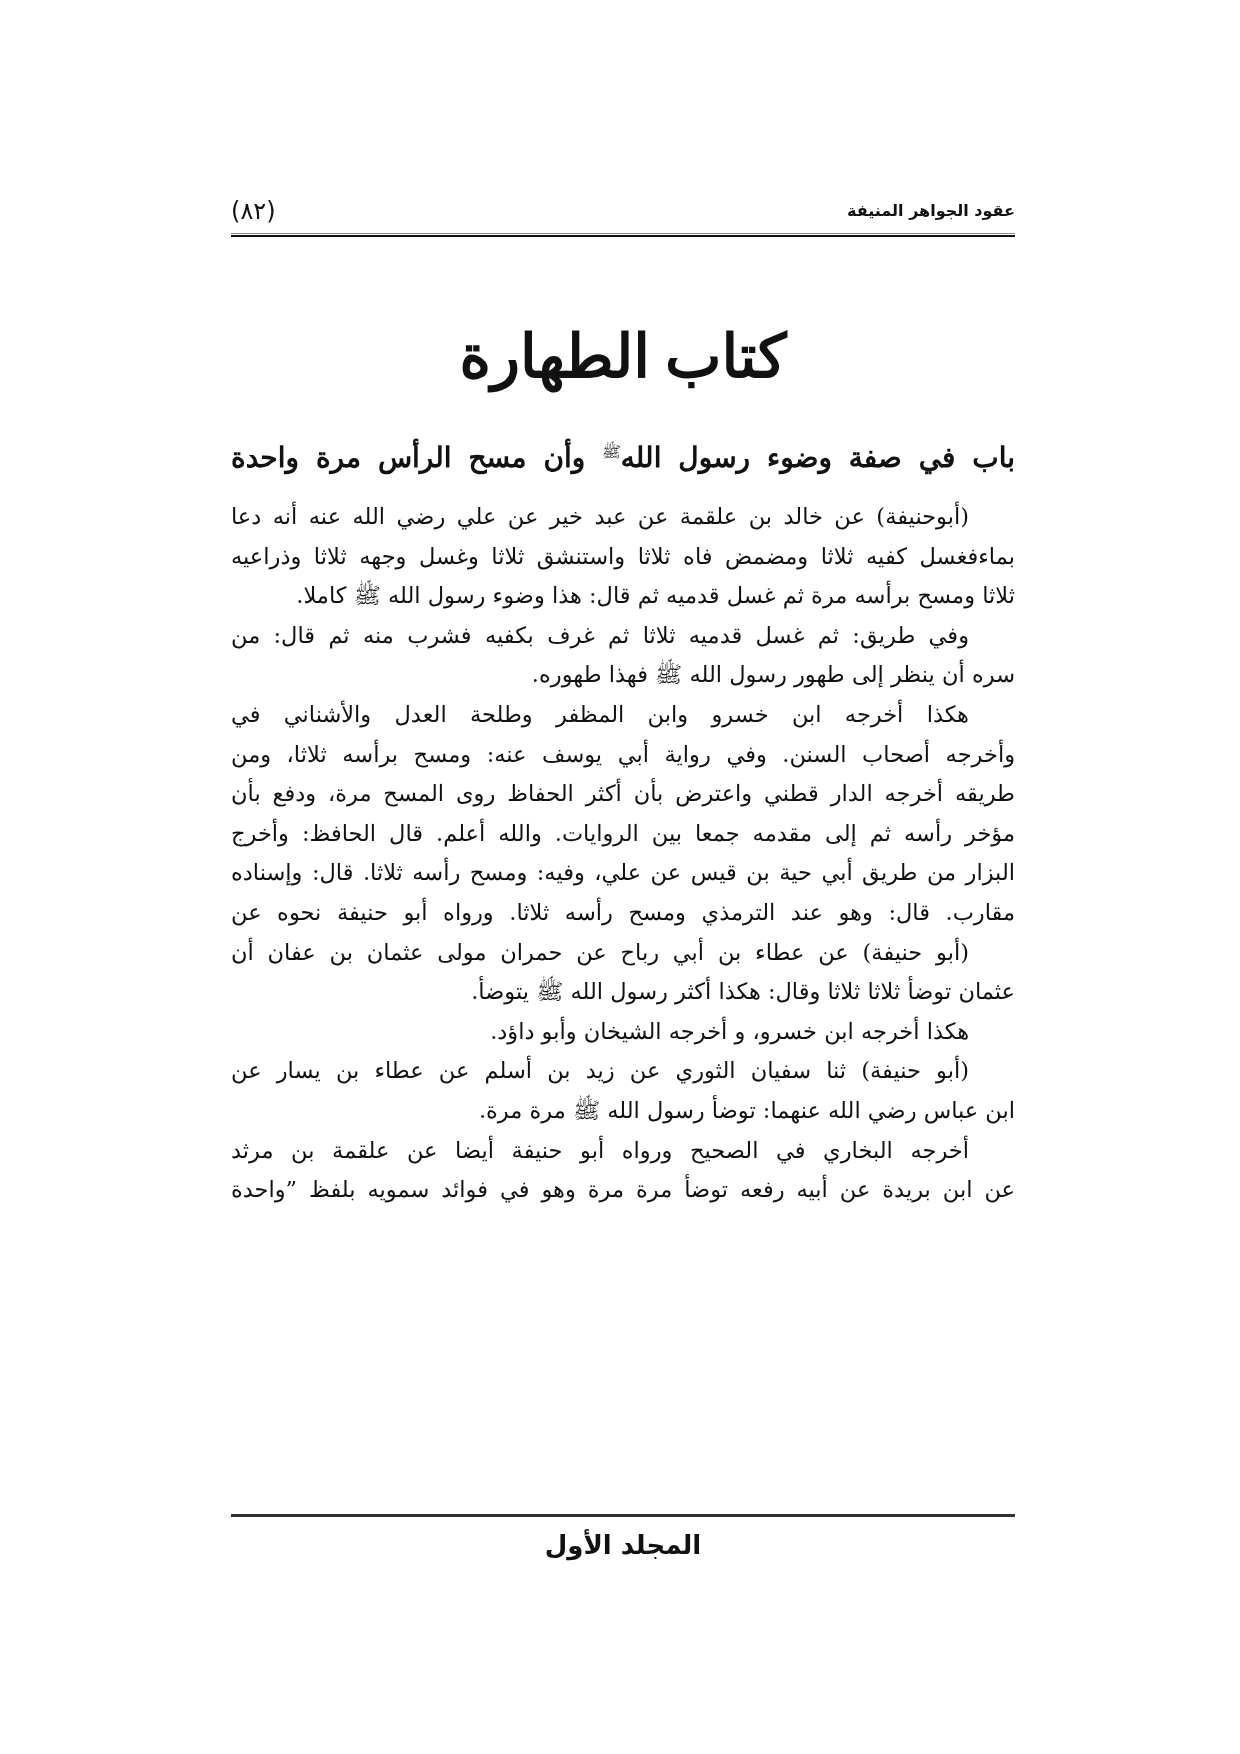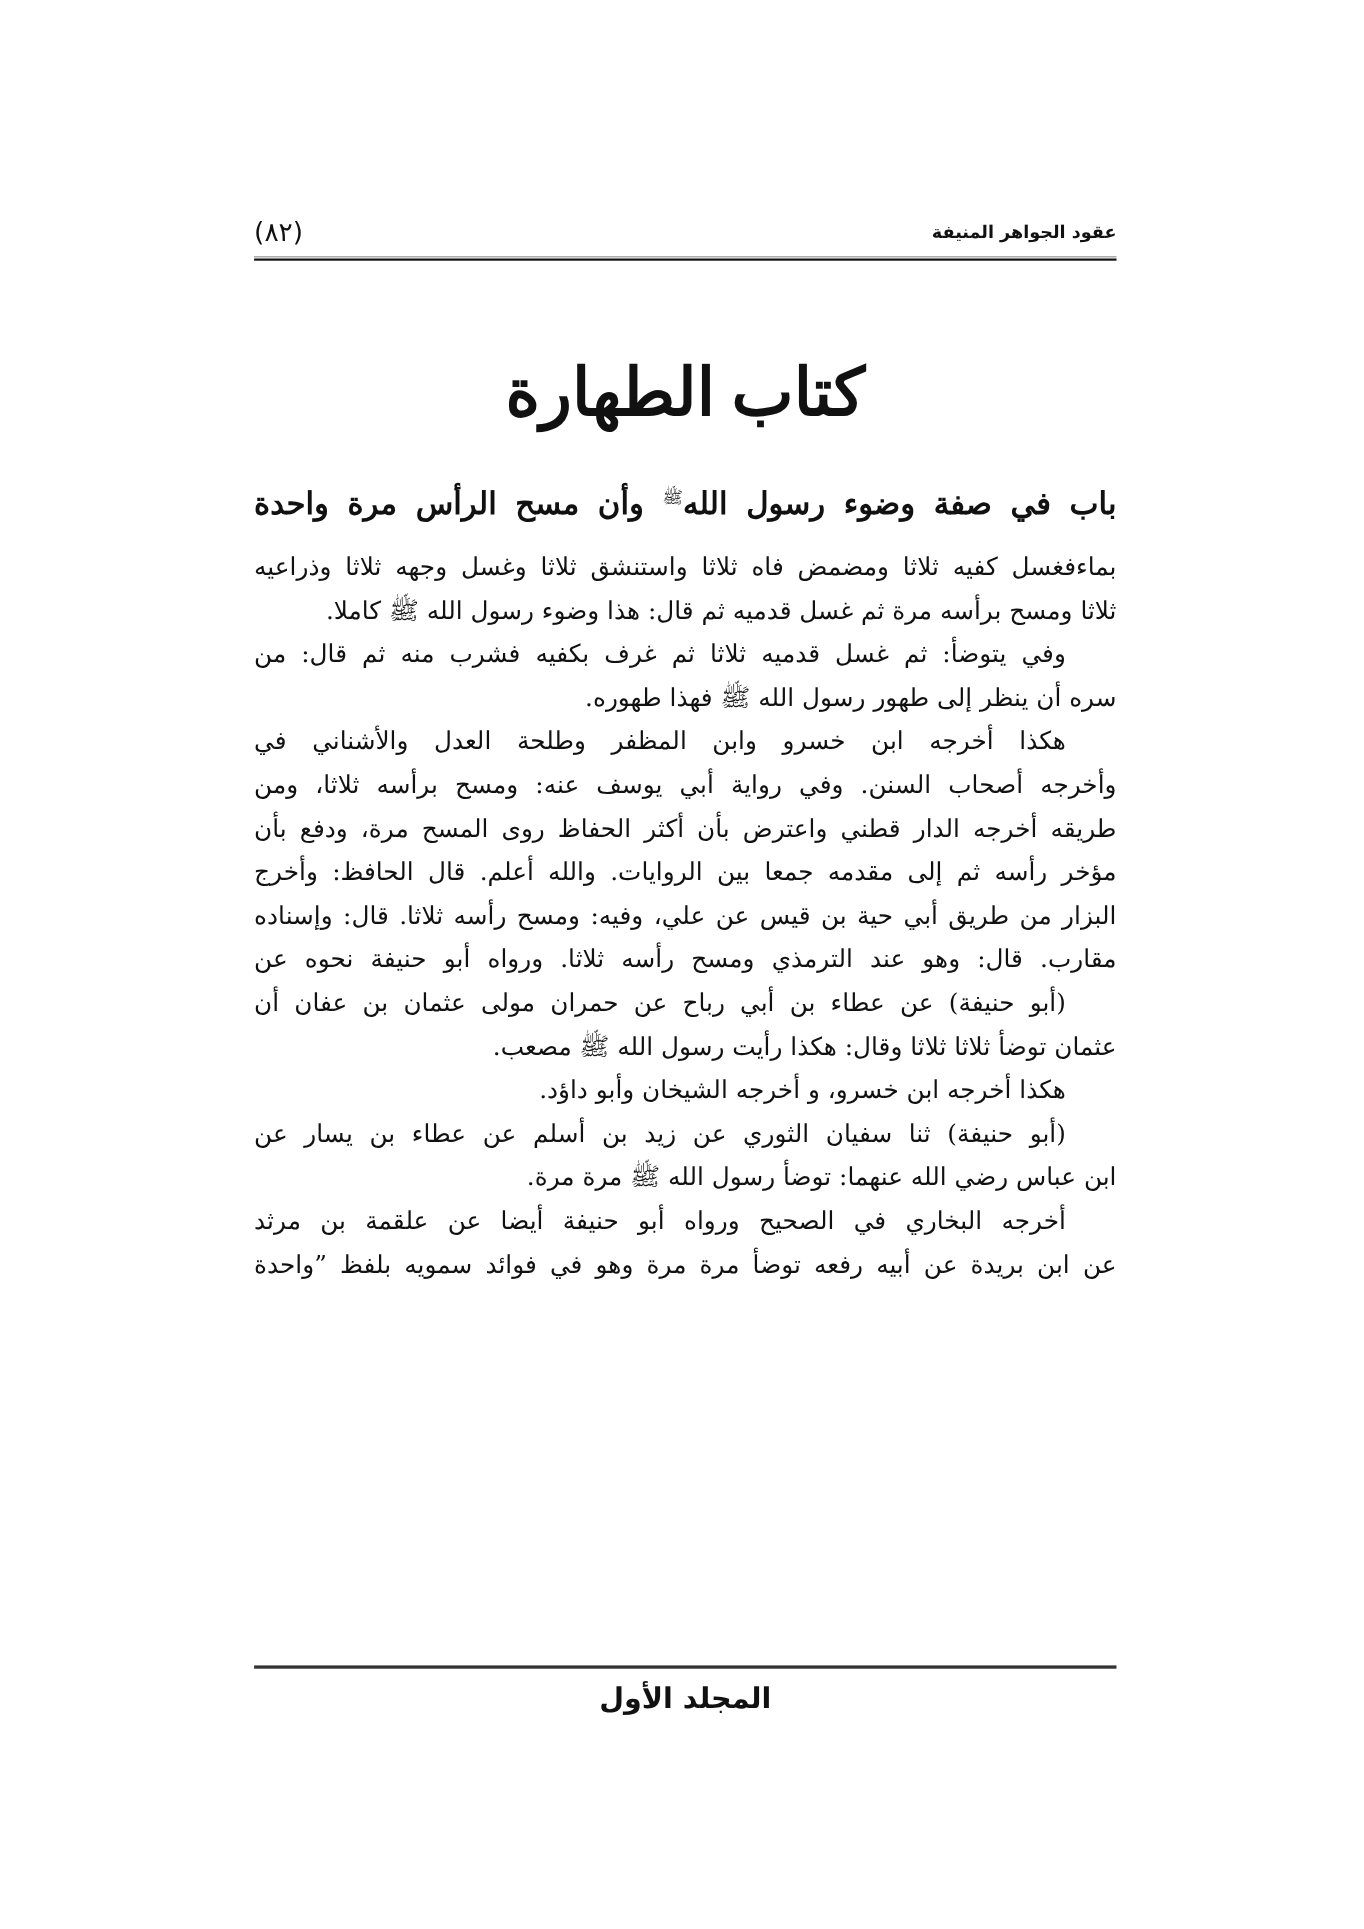--- a/index.html
+++ b/index.html
@@ -153,32 +153,33 @@
     <div class="thin"></div>
     <div class="gap"></div>
     <div class="thick"></div>
   </div>
 
   <h1 class="kitab-title" style="margin:0;">كتاب الطهارة</h1>
 
   <h2 class="bab-heading" style="margin:0;"><span>باب في صفة وضوء رسول الله</span><span class="salawat">ﷺ</span><span> وأن مسح الرأس مرة واحدة</span></h2>
 
   <div class="body-text" id="body-text">
+      <span class="line indent">(أبوحنيفة) عن خالد بن علقمة عن عبد خير عن علي رضي الله عنه أنه دعا</span>
       <span class="line">بماءفغسل كفيه ثلاثا ومضمض فاه ثلاثا واستنشق ثلاثا وغسل وجهه ثلاثا وذراعيه</span>
       <span class="line last">ثلاثا ومسح برأسه مرة ثم غسل قدميه ثم قال: هذا وضوء رسول الله ﷺ كاملا.</span>
-      <span class="line indent">وفي يتوضأ: ثم غسل قدميه ثلاثا ثم غرف بكفيه فشرب منه ثم قال: من</span>
+      <span class="line indent">وفي طريق: ثم غسل قدميه ثلاثا ثم غرف بكفيه فشرب منه ثم قال: من</span>
       <span class="line last">سره أن ينظر إلى طهور رسول الله ﷺ فهذا طهوره.</span>
       <span class="line indent">هكذا أخرجه ابن خسرو وابن المظفر وطلحة العدل والأشناني في</span>
       <span class="line">وأخرجه أصحاب السنن. وفي رواية أبي يوسف عنه: ومسح برأسه ثلاثا، ومن</span>
       <span class="line">طريقه أخرجه الدار قطني واعترض بأن أكثر الحفاظ روى المسح مرة، ودفع بأن</span>
       <span class="line">مؤخر  رأسه ثم إلى مقدمه جمعا بين الروايات. والله أعلم. قال الحافظ: وأخرج</span>
       <span class="line">البزار من طريق أبي حية بن قيس عن علي، وفيه: ومسح رأسه ثلاثا. قال: وإسناده</span>
       <span class="line">مقارب. قال: وهو عند الترمذي ومسح رأسه ثلاثا. ورواه أبو حنيفة نحوه عن</span>
       <span class="line indent">(أبو حنيفة) عن عطاء بن أبي رباح عن حمران مولى عثمان بن عفان أن</span>
-      <span class="line last">عثمان توضأ ثلاثا ثلاثا وقال: هكذا رأيت رسول الله ﷺ مصعب.</span>
+      <span class="line last">عثمان توضأ ثلاثا ثلاثا وقال: هكذا أكثر رسول الله ﷺ يتوضأ.</span>
       <span class="line indent last">هكذا أخرجه ابن خسرو، و أخرجه الشيخان وأبو داؤد.</span>
       <span class="line indent">(أبو حنيفة) ثنا سفيان الثوري عن زيد بن أسلم عن عطاء بن يسار عن</span>
       <span class="line last">ابن عباس رضي الله عنهما: توضأ رسول الله ﷺ مرة مرة.</span>
       <span class="line indent">أخرجه البخاري في الصحيح ورواه أبو حنيفة أيضا عن علقمة بن مرثد</span>
       <span class="line">عن ابن بريدة عن أبيه رفعه توضأ مرة مرة وهو في فوائد سمويه بلفظ ”واحدة</span>
     </div>
 
   <div class="footer-rule"></div>
 
   <div class="volume-label">المجلد الأول</div>

